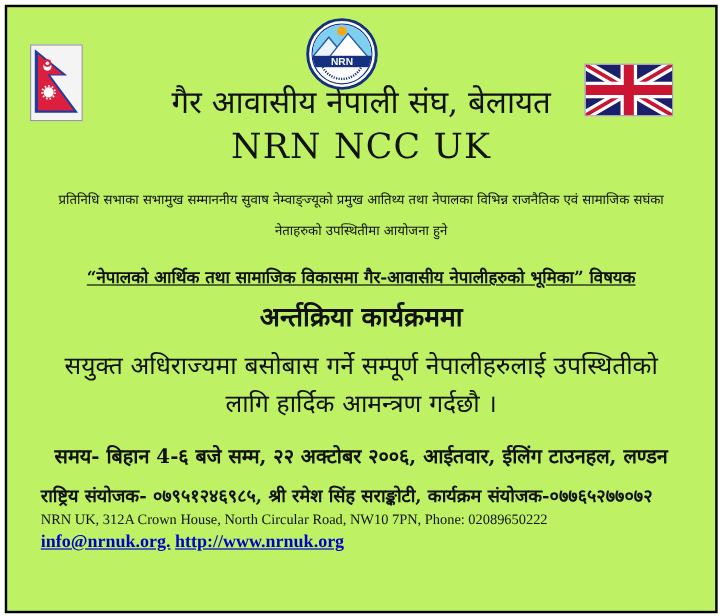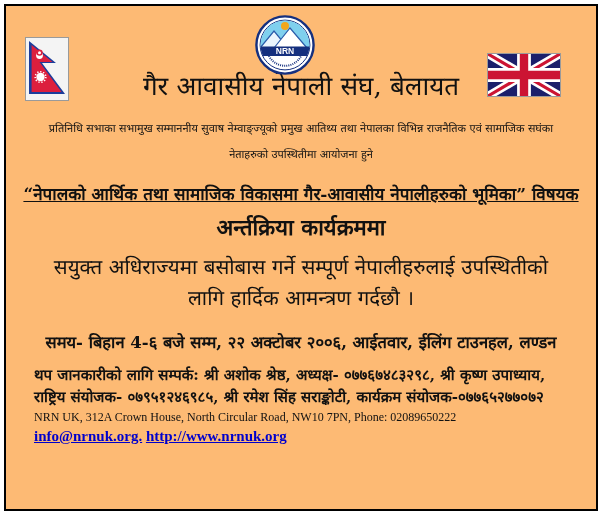--- a/index.html
+++ b/index.html
@@ -1,21 +1,21 @@
 <!DOCTYPE html>
 <html><head>
 <meta charset="utf-8">
 <style>
   html,body{margin:0;padding:0;background:#ffffff;}
   .page{
     position:relative;
     width:590px;height:503px;
     margin:4px;
     border:2px solid #000;
-    background:#fdba74;
+    background:#bef264;
     box-sizing:content-box;
     font-family:"DejaVu Serif","Liberation Serif",serif;
     color:#111;
     overflow:hidden;
   }
   
   .nepal-flag-box{
     position:absolute;left:19px;top:31px;
     width:40px;height:60px;
     background:#f4f4f4;border:1px solid #9a9a9a;
@@ -45,21 +45,21 @@
     font-weight:normal;margin:2px 0 0 0;
   }
   .intro{
     margin:14px auto 0;
     width:540px;
     font-size:11px;line-height:26px;
   }
   .topic-heading{
     margin:14px auto 0;
     width:578px;
-    font-size:17px;line-height:24px;
+    font-size:14px;line-height:24px;
     font-weight:bold;
     text-decoration:underline;
   }
   .program-heading{
     margin:6px auto 0;
     font-size:22px;line-height:30px;
     font-weight:bold;
   }
   .invitation{
     margin:10px auto 0;
@@ -141,33 +141,33 @@
       <rect width="60" height="35" fill="#1b1f6b"></rect>
       <path d="M0,0 L60,35 M60,0 L0,35" stroke="#ffffff" stroke-width="7"></path>
       <path d="M0,0 L60,35 M60,0 L0,35" stroke="#cc1433" stroke-width="2.6"></path>
       <path d="M30,0 V35 M0,17.5 H60" stroke="#ffffff" stroke-width="11.5"></path>
       <path d="M30,0 V35 M0,17.5 H60" stroke="#cc1433" stroke-width="7"></path>
     </svg>
   </div>
 
   <div class="content">
     <h1 class="title-np">गैर आवासीय नेपाली संघ, बेलायत</h1>
+    <h2 class="title-en">NRN NCC UK</h2>
 
     <p class="intro">प्रतिनिधि सभाका सभामुख सम्माननीय सुवाष नेम्वाङ्ज्यूको प्रमुख आतिथ्य तथा नेपालका विभिन्न राजनैतिक एवं सामाजिक सघंका नेताहरुको उपस्थितीमा आयोजना हुने</p>
 
     <p class="topic-heading">“नेपालको आर्थिक तथा सामाजिक विकासमा गैर-आवासीय नेपालीहरुको भूमिका” विषयक</p>
     <p class="program-heading">अर्न्तक्रिया कार्यक्रममा</p>
 
     <p class="invitation">सयुक्त अधिराज्यमा बसोबास गर्ने सम्पूर्ण नेपालीहरुलाई उपस्थितीको लागि हार्दिक आमन्त्रण गर्दछौ ।</p>
 
     <p class="schedule">समय- बिहान 4-६ बजे सम्म, २२ अक्टोबर २००६, आईतवार, ईलिंग टाउनहल, लण्डन</p>
   </div>
 
   <div class="footer">
-    <div class="contact-line">थप जानकारीको लागि सम्पर्क: श्री अशोक श्रेष्ठ, अध्यक्ष- ०७७६७४८३२९८, श्री कृष्ण उपाध्याय,</div>
     <div class="contact-line">राष्ट्रिय संयोजक- ०७९५१२४६९८५, श्री रमेश सिंह सराङ्कोटी, कार्यक्रम संयोजक-०७७६५२७७०७२</div>
     <div class="address-line">NRN UK, 312A Crown House, North Circular Road, NW10 7PN, Phone: 02089650222</div>
     <div class="links-line">
       <a>info@nrnuk.org.</a>
       <a>http://www.nrnuk.org</a>
     </div>
 
   </div>
 
 </div>

